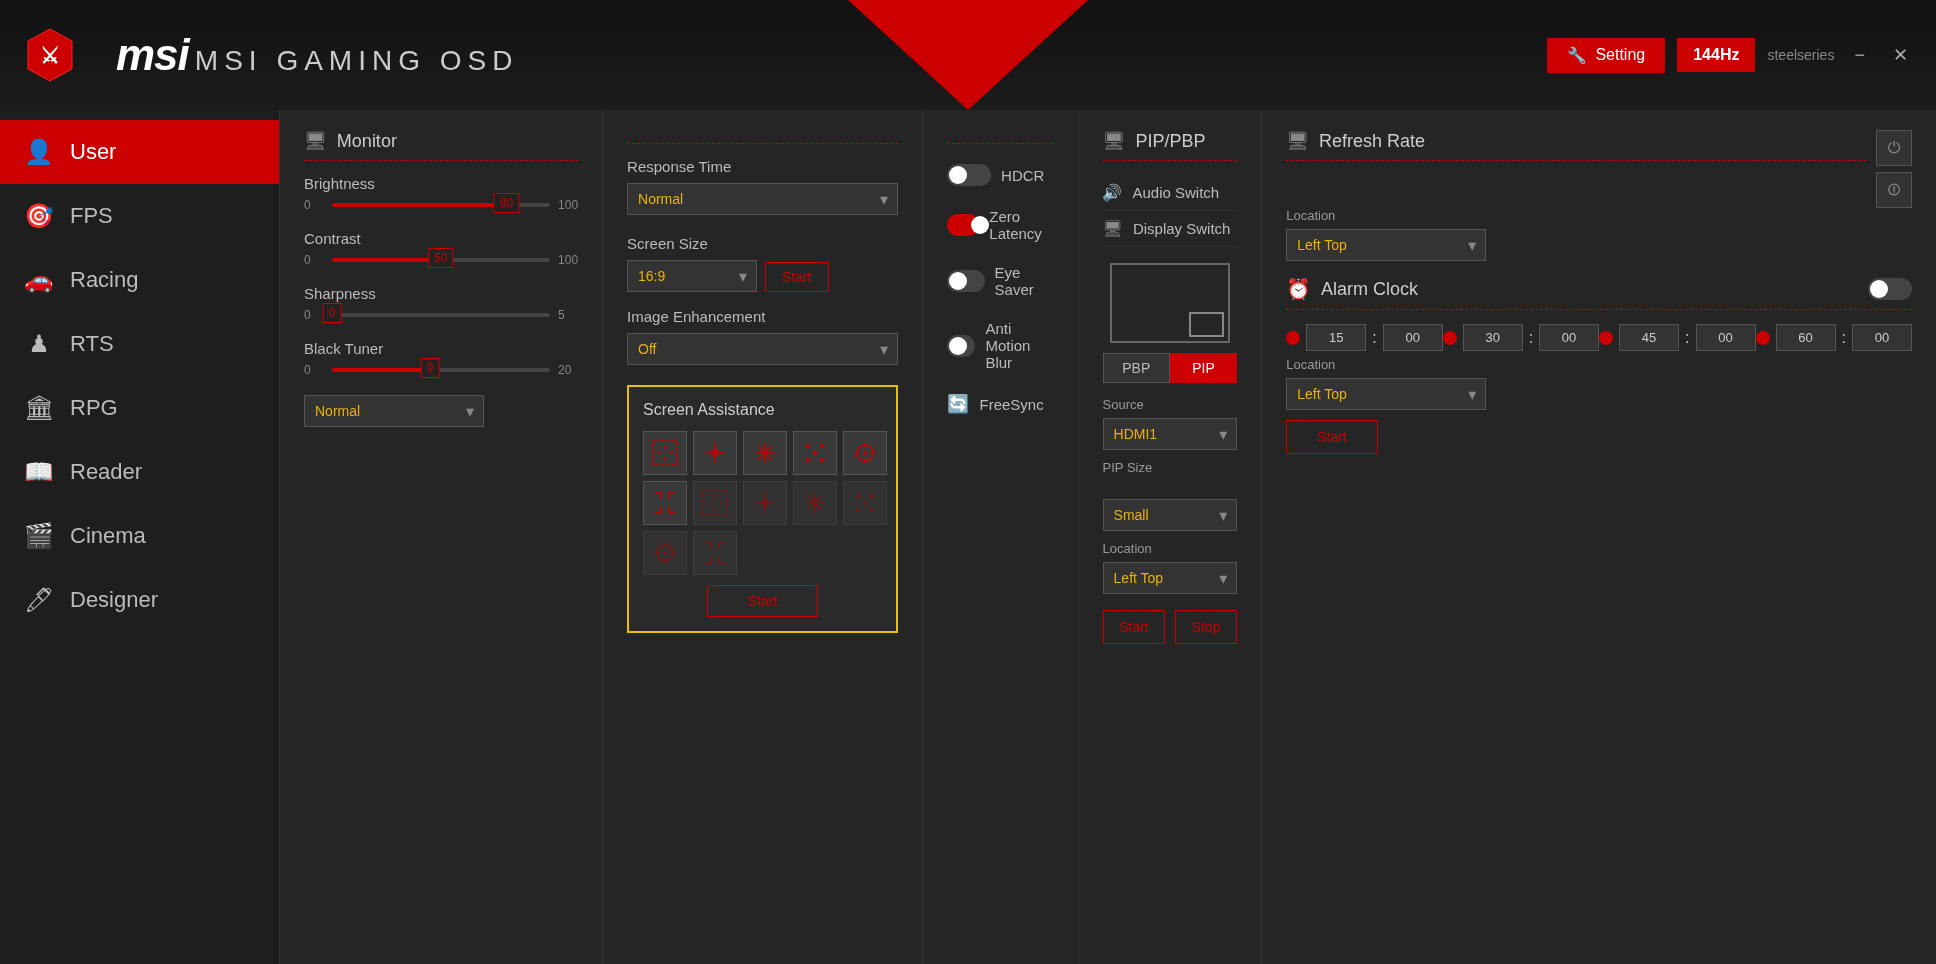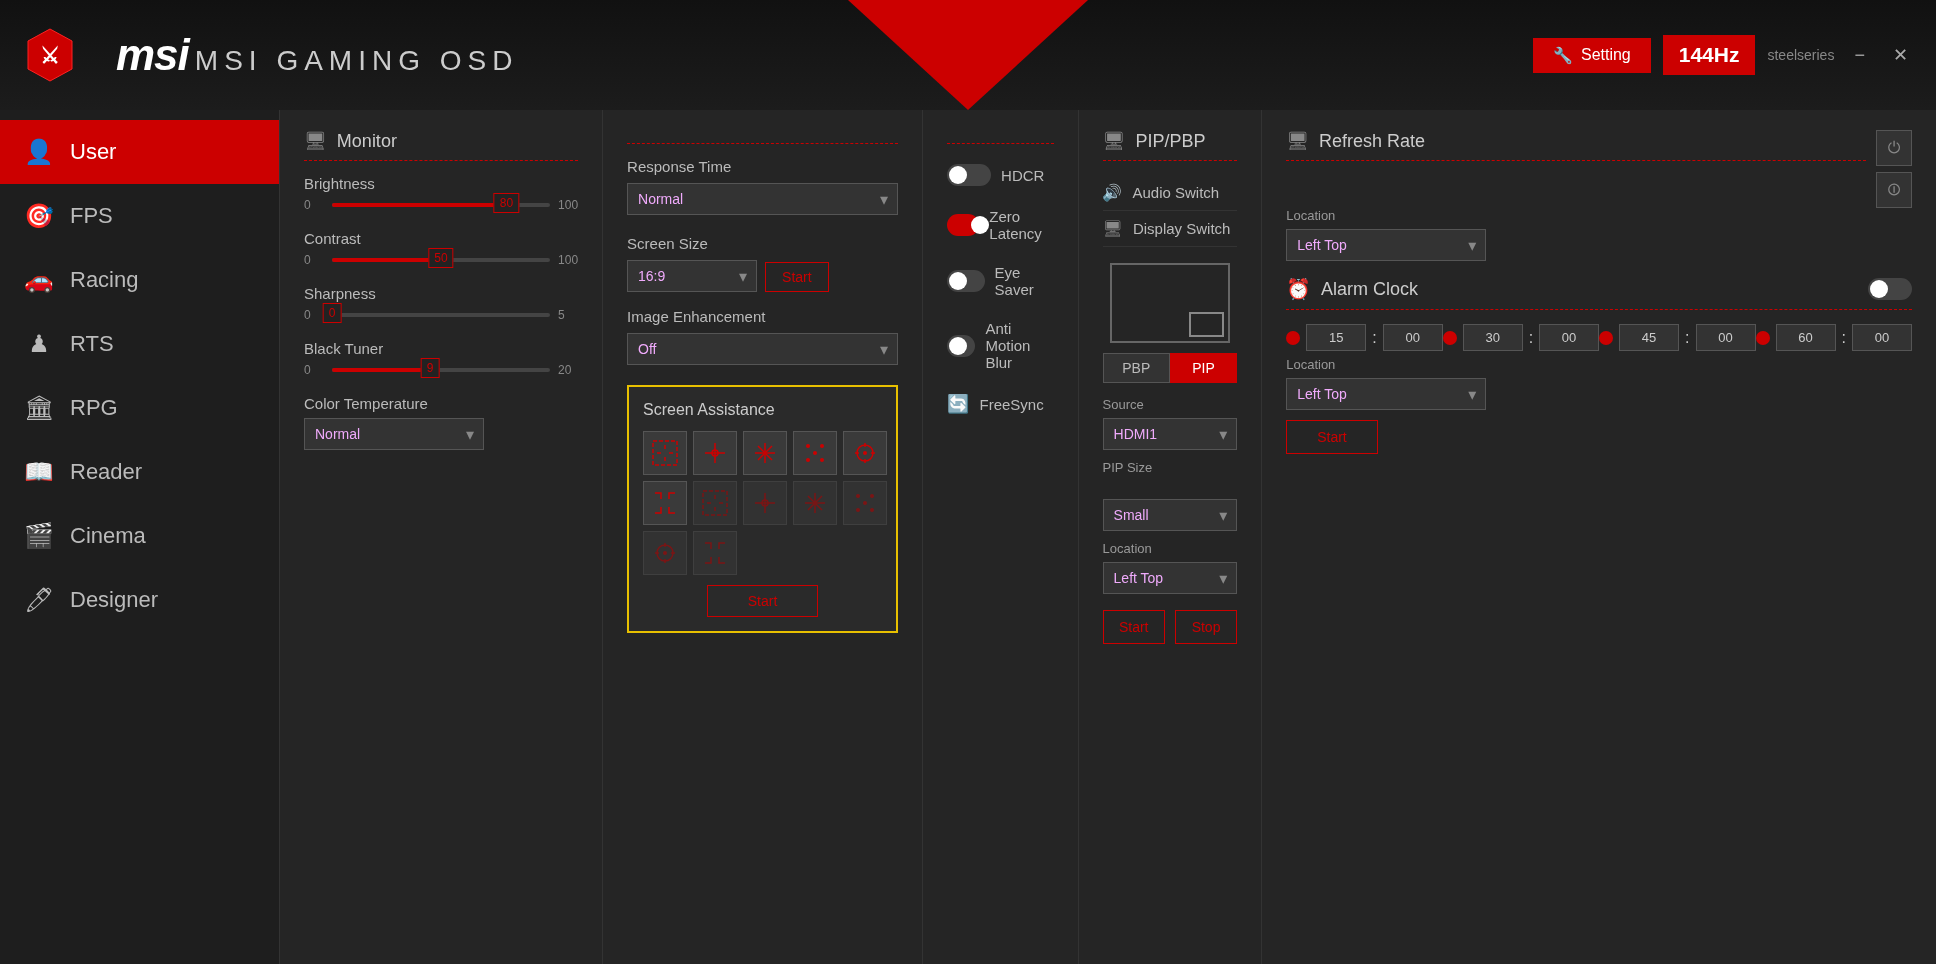--- a/index.html
+++ b/index.html
@@ -68,21 +68,21 @@
       font-size: 16px;
       display: flex;
       align-items: center;
       gap: 8px;
       cursor: pointer;
     }
     .hz-badge {
       background: #cc0000;
       color: white;
       padding: 8px 16px;
-      font-size: 21px;
+      font-size: 16px;
       font-weight: bold;
     }
     .steelseries-text {
       color: #888;
       font-size: 14px;
     }
 
     
     .tab-bar {
       height: 50px;
@@ -534,21 +534,21 @@
       margin: 4px 0 14px;
     }
 
     .select-wrapper {
       position: relative;
     }
     .select-wrapper select {
       width: 100%;
       background: #333;
       border: 1px solid #555;
-      color: #f0abfc;
+      color: #eab308;
       padding: 7px 30px 7px 10px;
       font-size: 14px;
       -webkit-appearance: none;
       appearance: none;
       cursor: pointer;
     }
     .select-wrapper::after {
       content: '▾';
       position: absolute;
       right: 10px;
@@ -675,21 +675,20 @@
               <span class="slider-min">0</span>
               <div class="slider-track">
                 <div class="slider-fill" style="width:45%"></div>
                 <div class="slider-thumb-box" style="left:45%">9</div>
               </div>
               <span class="slider-max">20</span>
             </div>
           </div>
 
           <div class="slider-section">
-            <div class="slider-label">Color Temperature</div>
             <div class="select-wrapper" style="width:180px;">
               <select>
                 <option>Normal</option>
                 <option>Warm</option>
                 <option>Cool</option>
                 <option>User</option>
               </select>
             </div>
           </div>
         </div>

